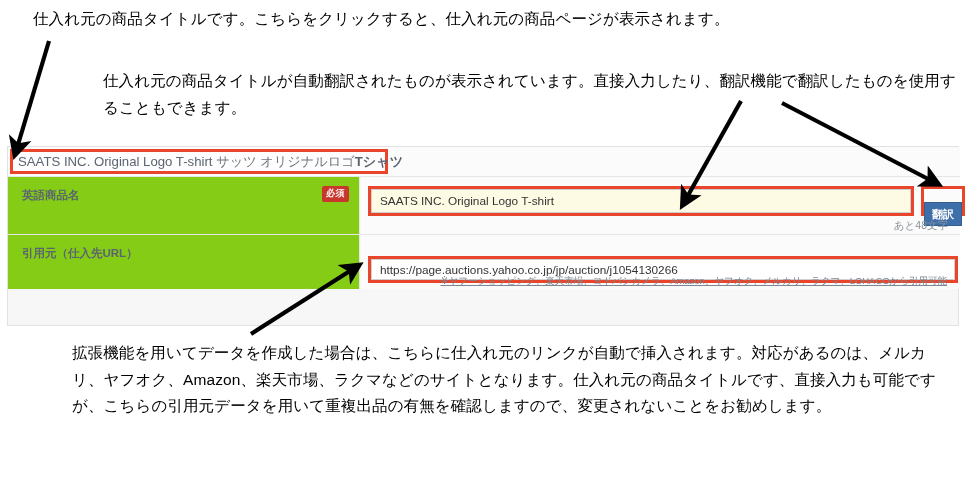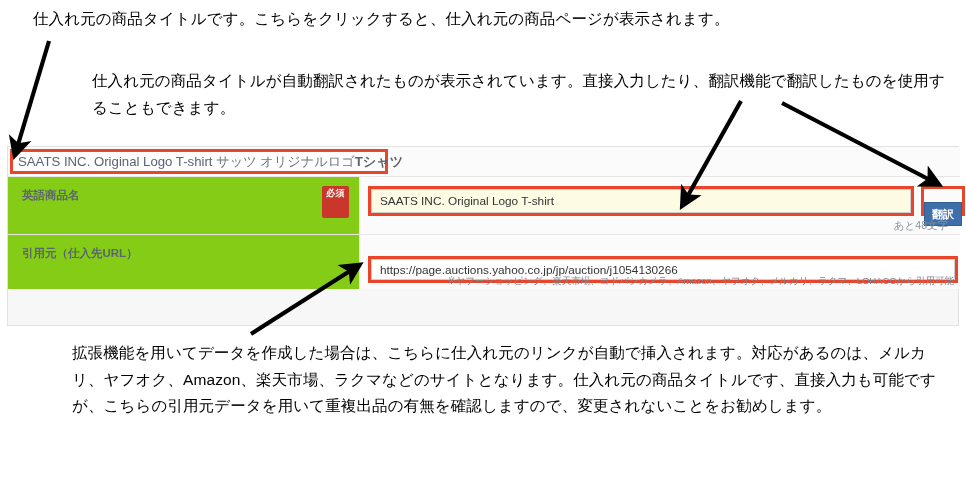--- a/index.html
+++ b/index.html
@@ -20,21 +20,21 @@
   
   .anno {
     position: absolute;
     font-size: 15.5px;
     line-height: 1.72;
     color: #000;
     letter-spacing: 0.1px;
     white-space: pre-wrap;
   }
   #anno-top    { left: 33px;  top: 6px;   width: 920px; }
-  #anno-mid    { left: 92px; top: 68px;  width: 855px; }
+  #anno-mid    { left: 103px; top: 68px;  width: 855px; }
   #anno-bottom { left: 72px;  top: 340px; width: 880px; }
 
   
   #arrow-layer {
     position: absolute;
     left: 0; top: 0;
     width: 966px; height: 502px;
     pointer-events: none;
     z-index: 40;
   }
@@ -116,21 +116,21 @@
   }
   .req-badge {
     position: absolute;
     right: 10px;
     top: 9px;
     background: #c9372c;
     color: #fff;
     font-size: 9px;
     font-weight: bold;
     line-height: 1;
-    padding: 3px 4px 20px 4px;
+    padding: 3px 4px 4px 4px;
     border-radius: 2px;
     letter-spacing: 0.5px;
   }
 
   .fcontrol {
     position: absolute;
     left: 353px; top: 0;
     right: 0; height: 100%;
     background: #fbfbfb;
   }
@@ -168,21 +168,21 @@
   }
   #char-count-title { right: 12px; top: 42px; }
 
   .note-line {
     position: absolute;
     font-size: 9.6px;
     color: #7d8793;
     white-space: nowrap;
     letter-spacing: -0.1px;
   }
-  #note-url { right: 6px; top: 40px; }
+  #note-url { right: 13px; top: 40px; text-decoration: underline; }
 
   
   #btn-translate-hl {
     position: absolute;
     left: 560px;
     top: 9px;
     width: 44px;
     height: 30px;
     border: 3px solid #e8452a;
     box-sizing: border-box;

